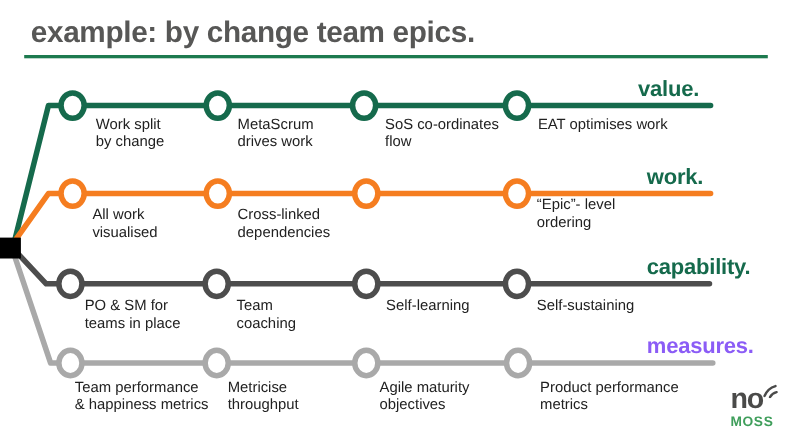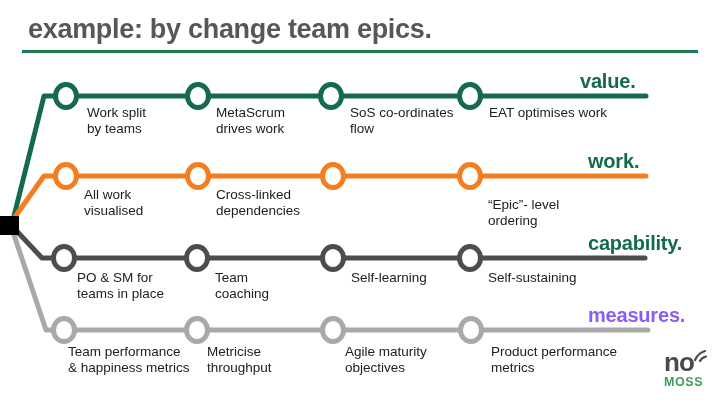--- a/index.html
+++ b/index.html
@@ -66,21 +66,21 @@
       <ellipse cx="64" cy="330" rx="10.5" ry="11.5" fill="#ffffff" stroke="#a9a9a9" stroke-width="5"></ellipse>
       <ellipse cx="197" cy="330" rx="10.5" ry="11.5" fill="#ffffff" stroke="#a9a9a9" stroke-width="5"></ellipse>
       <ellipse cx="333" cy="330" rx="10.5" ry="11.5" fill="#ffffff" stroke="#a9a9a9" stroke-width="5"></ellipse>
       <ellipse cx="471" cy="330" rx="10.5" ry="11.5" fill="#ffffff" stroke="#a9a9a9" stroke-width="5"></ellipse>
       <rect x="0" y="216" width="19" height="19" fill="#000000"></rect>
     </svg>
 
   <div class="labels-layer" id="labels-layer">
       <div class="stop-label" style="left: 87px; top: 105px;">
         <div>Work split</div>
-        <div>by teams</div>
+        <div>by change</div>
       </div>
       <div class="stop-label" style="left: 216px; top: 105px;">
         <div>MetaScrum</div>
         <div>drives work</div>
       </div>
       <div class="stop-label" style="left: 350px; top: 105px;">
         <div>SoS co-ordinates</div>
         <div>flow</div>
       </div>
       <div class="stop-label" style="left: 489px; top: 105px;">
@@ -88,21 +88,21 @@
       </div>
       <div class="line-title" style="left: 580px; top: 70px; color: rgb(21, 106, 76);">value.</div>
       <div class="stop-label" style="left: 84px; top: 187px;">
         <div>All work</div>
         <div>visualised</div>
       </div>
       <div class="stop-label" style="left: 216px; top: 187px;">
         <div>Cross-linked</div>
         <div>dependencies</div>
       </div>
-      <div class="stop-label" style="left: 488px; top: 197px;">
+      <div class="stop-label" style="left: 488px; top: 178px;">
         <div>“Epic”- level</div>
         <div>ordering</div>
       </div>
       <div class="line-title" style="left: 588px; top: 150px; color: rgb(21, 106, 76);">work.</div>
       <div class="stop-label" style="left: 77px; top: 270px;">
         <div>PO &amp; SM for</div>
         <div>teams in place</div>
       </div>
       <div class="stop-label" style="left: 215px; top: 270px;">
         <div>Team</div>

